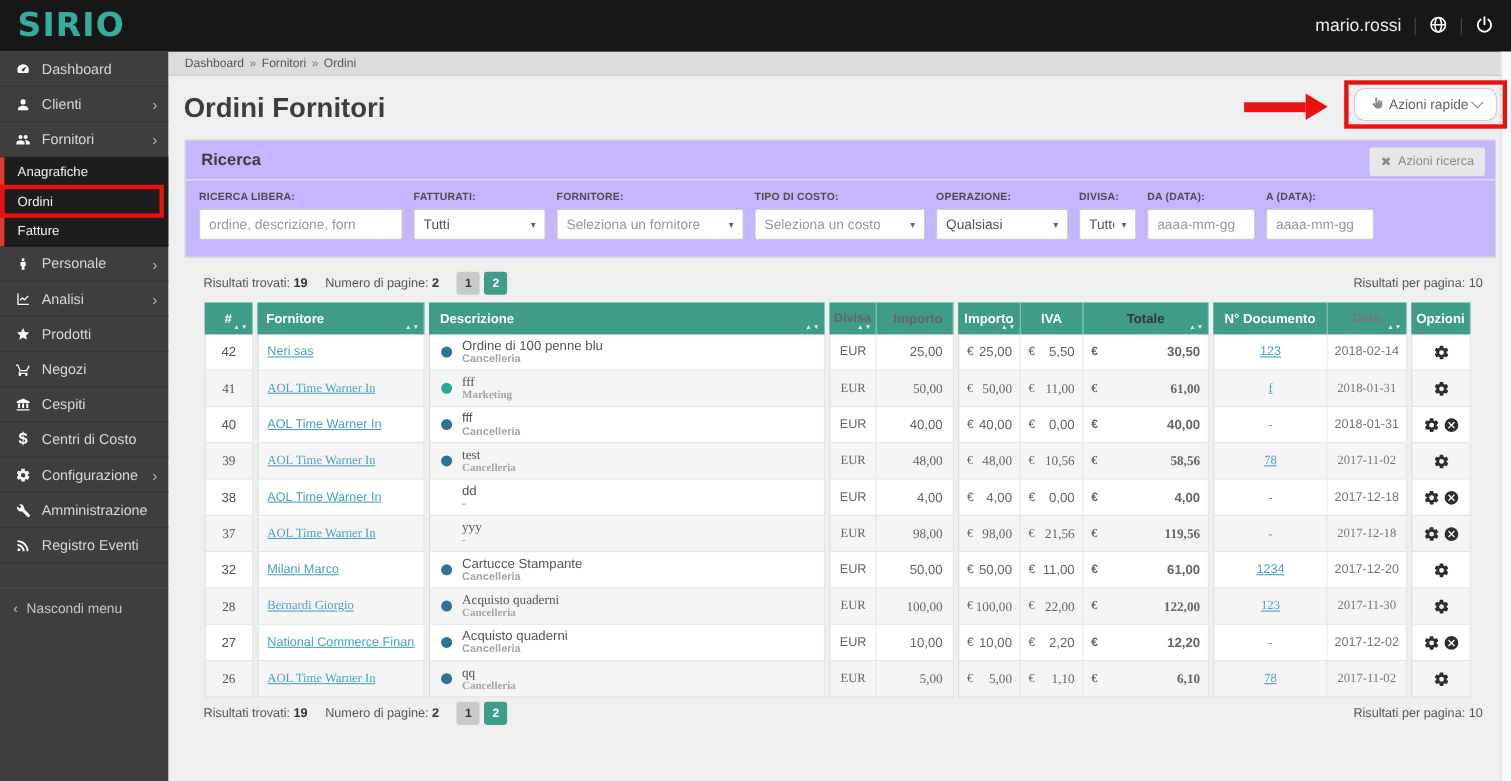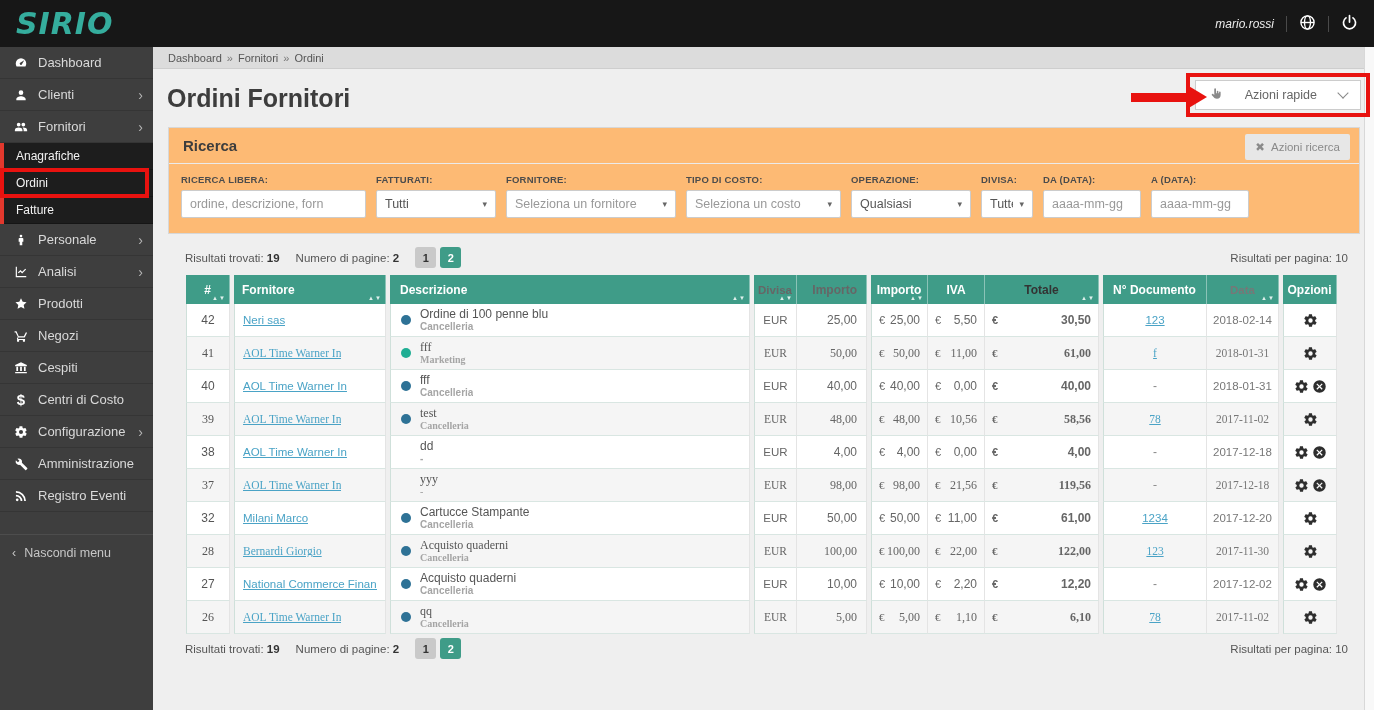--- a/index.html
+++ b/index.html
@@ -1,25 +1,25 @@
 <!DOCTYPE html>
 <html><head>
 <meta charset="utf-8">
 <style>
   html,body{margin:0;padding:0;background:#fff;}
   .screen{position:relative;width:1374px;height:710px;background:#efefef;overflow:hidden;
           font-family:"Liberation Sans",sans-serif;}
 
   
   .topbar{position:absolute;top:0;left:0;width:100%;height:47px;background:#171717;
-          display:flex;align-items:center;justify-content:space-between;padding:0 16px;box-sizing:border-box;z-index:3;font-style:italic;}
+          display:flex;align-items:center;justify-content:space-between;padding:0 16px;box-sizing:border-box;z-index:3;}
   .logo{color:#35ad9d;font-size:30px;font-weight:bold;letter-spacing:1px;line-height:1;
         font-family:"DejaVu Sans",sans-serif;}
   .topbar-right{display:flex;align-items:center;gap:12px;}
-  .username{color:#ededed;font-size:12px;}
+  .username{color:#ededed;font-size:16px;}
   .tb-sep{width:1px;height:16px;background:#4a4a4a;}
   .tb-btn{background:none;border:none;padding:0;margin:0;display:flex;cursor:pointer;}
   .tb-btn svg{width:17px;height:17px;}
 
   
   .sidebar{position:absolute;top:47px;left:0;width:153px;bottom:0;background:#3e3e3e;z-index:2;}
   .side-item{display:flex;align-items:center;height:31px;padding:0 10px 0 12px;
              border-bottom:1px solid #353535;color:#d9d9d9;font-size:13px;cursor:pointer;}
   .s-icon{width:18px;margin-right:8px;display:flex;justify-content:center;align-items:center;}
   .s-icon svg{width:14px;height:14px;fill:#fff;}
@@ -35,35 +35,35 @@
 
   
   .content{position:absolute;left:153px;top:47px;right:0;bottom:0;background:#efefef;overflow:hidden;}
   .breadcrumb{height:21px;background:#dcdcdc;border-bottom:1px solid #cecece;display:flex;
               align-items:center;padding:0 15px;font-size:11px;color:#555;gap:5px;}
   .bc-sep{color:#777;}
 
   .page-head{position:relative;height:56px;padding:0 14px;}
   .page-title{margin:0;padding-top:15px;font-size:25px;color:#3d3d3d;font-weight:bold;}
   .qa-wrap{position:absolute;right:13px;top:11px;}
-  .qa-btn{display:flex;align-items:center;gap:22px;height:30px;padding:0 13px;background:#fff;
-          border:1px solid #ccc;border-radius:0;font-size:12.5px;color:#666;cursor:pointer;
+  .qa-btn{display:flex;align-items:center;gap:4px;height:30px;padding:0 13px;background:#fff;
+          border:1px solid #ccc;border-radius:10px;font-size:12.5px;color:#666;cursor:pointer;
           font-family:"Liberation Sans",sans-serif;}
   .qa-btn svg{width:14px;height:14px;fill:#8a8a8a;}
   .qa-caret{width:7px;height:7px;border-right:1.6px solid #888;border-bottom:1.6px solid #888;
             transform:rotate(45deg);margin-top:-4px;}
   .qa-wrap::after{content:"";position:absolute;inset:-7px -9px;border:4px solid #e8120f;
             pointer-events:none;z-index:6;}
   .annot-arrow{position:absolute;right:167px;top:16px;display:flex;align-items:center;z-index:6;}
   .arrow-shaft{width:56px;height:9px;background:#e8120f;}
   .arrow-head{width:0;height:0;border-top:12px solid transparent;border-bottom:12px solid transparent;
               border-left:20px solid #e8120f;}
 
   
-  .panel{margin:2px 14px 0 15px;background:#fdba74;border:1px solid #d7d7d7;}
+  .panel{margin:2px 14px 0 15px;background:#c4b5fd;border:1px solid #d7d7d7;}
   .panel-head{position:relative;padding:9px 14px;border-bottom:1px solid #ebebeb;}
   .panel-title{margin:0;font-size:15px;font-weight:bold;color:#3d3d3d;}
   .clear-btn{position:absolute;right:9px;top:6px;display:flex;align-items:center;gap:6px;
              background:#e7e7e7;border:none;color:#8a8a8a;font-size:11.5px;padding:6px 10px;
              border-radius:2px;cursor:pointer;font-family:"Liberation Sans",sans-serif;}
   .filters{display:flex;gap:10px;padding:10px 12px 15px;align-items:flex-start;}
   .field{display:flex;flex-direction:column;}
   .f-label{font-size:9.5px;font-weight:bold;color:#4c4c4c;margin-bottom:5px;letter-spacing:.2px;}
   .f-input,.sel{height:28px;box-sizing:border-box;border:1px solid #ccc;border-radius:2px;
                 background:#fff;font-size:12.5px;color:#555;}

